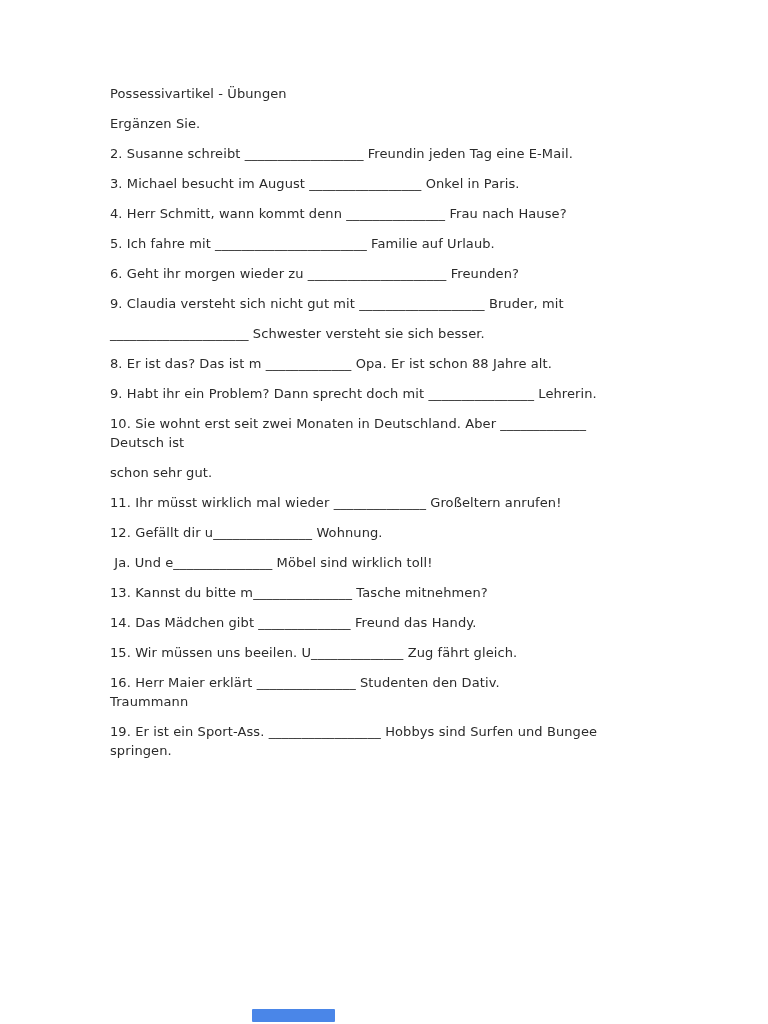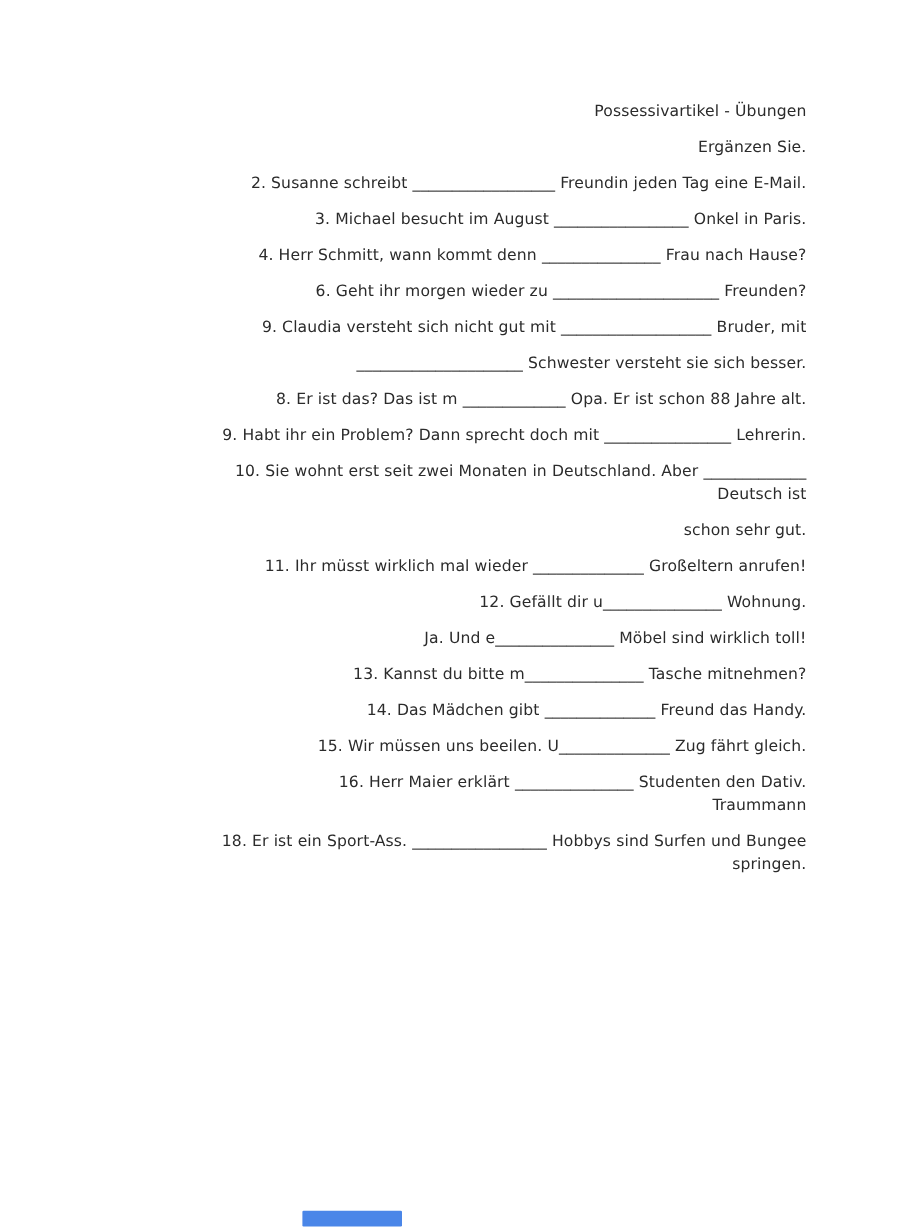--- a/index.html
+++ b/index.html
@@ -10,21 +10,20 @@
   .page {
     position: relative;
     width: 768px;
     height: 1024px;
     background: #ffffff;
     overflow: hidden;
     font-family: "DejaVu Sans", "Liberation Sans", sans-serif;
     font-size: 13px;
     line-height: 19px;
     color: #2b2b2b;
-    text-align: right;
   }
   .content {
     position: absolute;
     left: 110px;
     top: 84px;
     right: 96px;
   }
   .ln {
     margin-top: 11px;
     white-space: pre-wrap;
@@ -49,34 +48,35 @@
 <body>
 
 <div class="page">
   <div class="content">
     <div class="ln first">Possessivartikel - Übungen</div>
     <div class="ln">Ergänzen Sie.</div>
 
     <div class="ln">2. Susanne schreibt __________________ Freundin jeden Tag eine E-Mail.</div>
     <div class="ln">3. Michael besucht im August _________________ Onkel in Paris.</div>
     <div class="ln">4. Herr Schmitt, wann kommt denn _______________ Frau nach Hause?</div>
+    <div class="ln">5. Ich fahre mit _______________________ Familie auf Urlaub.</div>
     <div class="ln">6. Geht ihr morgen wieder zu _____________________ Freunden?</div>
     <div class="ln">9. Claudia versteht sich nicht gut mit ___________________ Bruder, mit</div>
     <div class="ln">_____________________ Schwester versteht sie sich besser.</div>
     <div class="ln">8. Er ist das? Das ist m _____________ Opa. Er ist schon 88 Jahre alt.</div>
     <div class="ln">9. Habt ihr ein Problem? Dann sprecht doch mit ________________ Lehrerin.</div>
     <div class="ln">10. Sie wohnt erst seit zwei Monaten in Deutschland. Aber _____________</div>
     <div class="ln cont">Deutsch ist</div>
     <div class="ln">schon sehr gut.</div>
     <div class="ln">11. Ihr müsst wirklich mal wieder ______________ Großeltern anrufen!</div>
     <div class="ln">12. Gefällt dir u_______________ Wohnung.</div>
     <div class="ln"> Ja. Und e_______________ Möbel sind wirklich toll!</div>
     <div class="ln">13. Kannst du bitte m_______________ Tasche mitnehmen?</div>
     <div class="ln">14. Das Mädchen gibt ______________ Freund das Handy.</div>
     <div class="ln">15. Wir müssen uns beeilen. U______________ Zug fährt gleich.</div>
     <div class="ln">16. Herr Maier erklärt _______________ Studenten den Dativ.</div>
     <div class="ln cont">Traummann</div>
-    <div class="ln">18. Er ist ein Sport-Ass. _________________ Hobbys sind Surfen und Bungee</div>
+    <div class="ln">19. Er ist ein Sport-Ass. _________________ Hobbys sind Surfen und Bungee</div>
     <div class="ln cont">springen.</div>
   </div>
 
   <div class="progress-bar" style="background: rgb(74, 134, 232);"></div>
 </div>
 
 </body></html>

